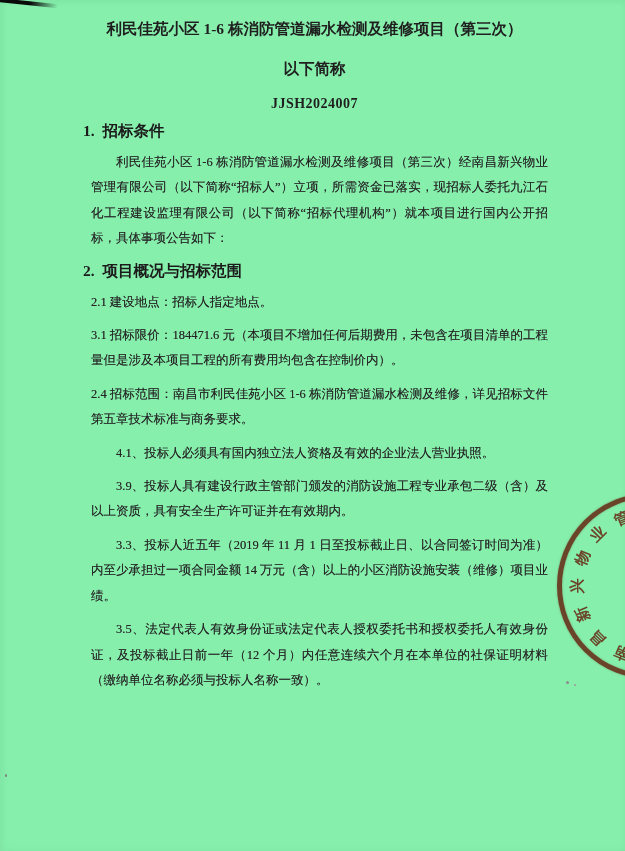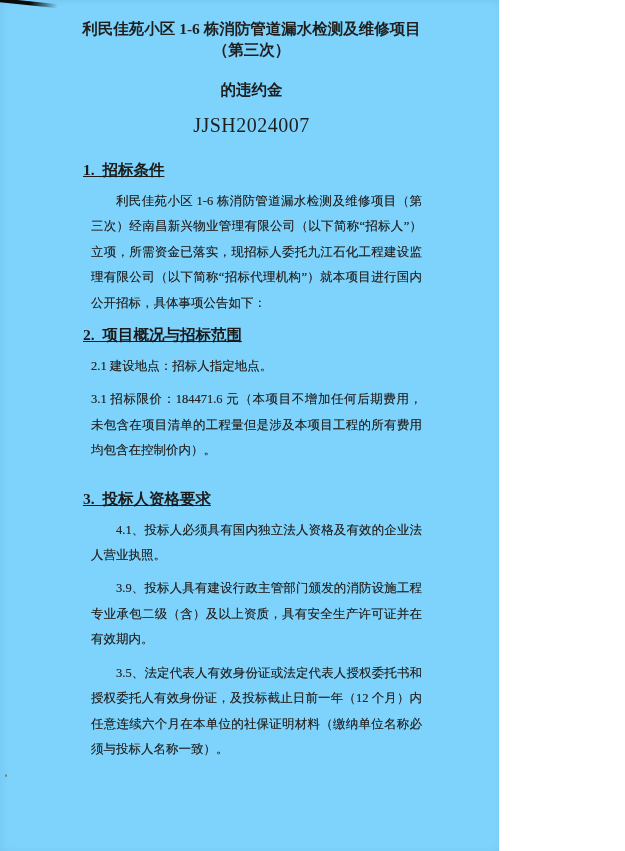--- a/index.html
+++ b/index.html
@@ -1,41 +1,41 @@
 <!DOCTYPE html>
 <html lang="zh"><head>
 <meta charset="utf-8">
 <style>
   html,body{margin:0;padding:0;background:#ffffff;}
   #page{
     position:relative;
-    width:499px;height:851px;
+    width:625px;height:851px;
     overflow:hidden;
-    background:#7dd3fc;
+    background:#86efac;
     box-shadow:inset 3px 0 8px rgba(0,0,0,.035), inset 0 2px 6px rgba(0,0,0,.03);
     font-family:"Liberation Serif","DejaVu Serif",serif;
     color:#1f1f1f;
     box-sizing:border-box;
     padding:14px 69px 4px 83px;
   }
   .c-title{
     text-align:center;font-weight:bold;font-size:15.5px;line-height:21px;
     margin:4px 0 0 -10px;white-space:pre-wrap;
   }
   .c-sub{
     text-align:center;font-weight:bold;font-size:15.5px;line-height:21px;
     margin:19px 0 0 -10px;
   }
   .c-proj{
-    text-align:center;font-weight:normal;font-size:20px;line-height:20px;
+    text-align:center;font-weight:bold;font-size:14px;line-height:20px;
     margin:15px 0 0 -10px;letter-spacing:.5px;
   }
   h2.sec{
     font-size:15.5px;font-weight:bold;line-height:22px;
-    margin:24px 0 2px 0;white-space:pre-wrap;color:#1b1b1b;text-decoration:underline;
+    margin:6px 0 2px 0;white-space:pre-wrap;color:#1b1b1b;
   }
   h2.sec.tight{margin-top:2px;}
   p.body{
     font-size:12.5px;line-height:25.4px;margin:8px;
     text-align:justify;color:#242424;
     text-shadow:0 0 .4px rgba(40,40,40,.55);
   }
   p.indent{text-indent:2em;}
   
   .smudge{
@@ -69,34 +69,35 @@
 </style>
 </head>
 <body>
 
 <div id="page">
 
   <div class="smudge"></div>
 
   <div class="c-title">利民佳苑小区 1-6 栋消防管道漏水检测及维修项目（第三次）</div>
 
-  <div class="c-sub">的违约金</div>
+  <div class="c-sub">以下简称</div>
 
   <div class="c-proj">JJSH2024007</div>
 
   <h2 class="sec">1.  招标条件</h2>
   <p class="body indent">利民佳苑小区 1-6 栋消防管道漏水检测及维修项目（第三次）经南昌新兴物业管理有限公司（以下简称“招标人”）立项，所需资金已落实，现招标人委托九江石化工程建设监理有限公司（以下简称“招标代理机构”）就本项目进行国内公开招标，具体事项公告如下：</p>
 
   <h2 class="sec tight">2.  项目概况与招标范围</h2>
   <p class="body">2.1 建设地点：招标人指定地点。</p>
   <p class="body">3.1 招标限价：184471.6 元（本项目不增加任何后期费用，未包含在项目清单的工程量但是涉及本项目工程的所有费用均包含在控制价内）。</p>
+  <p class="body">2.4 招标范围：南昌市利民佳苑小区 1-6 栋消防管道漏水检测及维修，详见招标文件第五章技术标准与商务要求。</p>
 
-  <h2 class="sec">3.  投标人资格要求</h2>
   <p class="body indent">4.1、投标人必须具有国内独立法人资格及有效的企业法人营业执照。</p>
   <p class="body indent">3.9、投标人具有建设行政主管部门颁发的消防设施工程专业承包二级（含）及以上资质，具有安全生产许可证并在有效期内。</p>
+  <p class="body indent">3.3、投标人近五年（2019 年 11 月 1 日至投标截止日、以合同签订时间为准）内至少承担过一项合同金额 14 万元（含）以上的小区消防设施安装（维修）项目业绩。</p>
   <p class="body indent">3.5、法定代表人有效身份证或法定代表人授权委托书和授权委托人有效身份证，及投标截止日前一年（12 个月）内任意连续六个月在本单位的社保证明材料（缴纳单位名称必须与投标人名称一致）。</p>
 
   <div class="seal">
     <div class="seal-ring"></div>
     <div class="seal-star">★</div>
     <div>
         <span class="seal-char" style="left: 65.0641px; top: 160.443px; transform: translate(-50%, -50%) rotate(-157.5deg);">南</span>
         <span class="seal-char" style="left: 41.3812px; top: 144.619px; transform: translate(-50%, -50%) rotate(-135deg);">昌</span>
         <span class="seal-char" style="left: 25.5568px; top: 120.936px; transform: translate(-50%, -50%) rotate(-112.5deg);">新</span>
         <span class="seal-char" style="left: 20px; top: 93px; transform: translate(-50%, -50%) rotate(-90deg);">兴</span>

